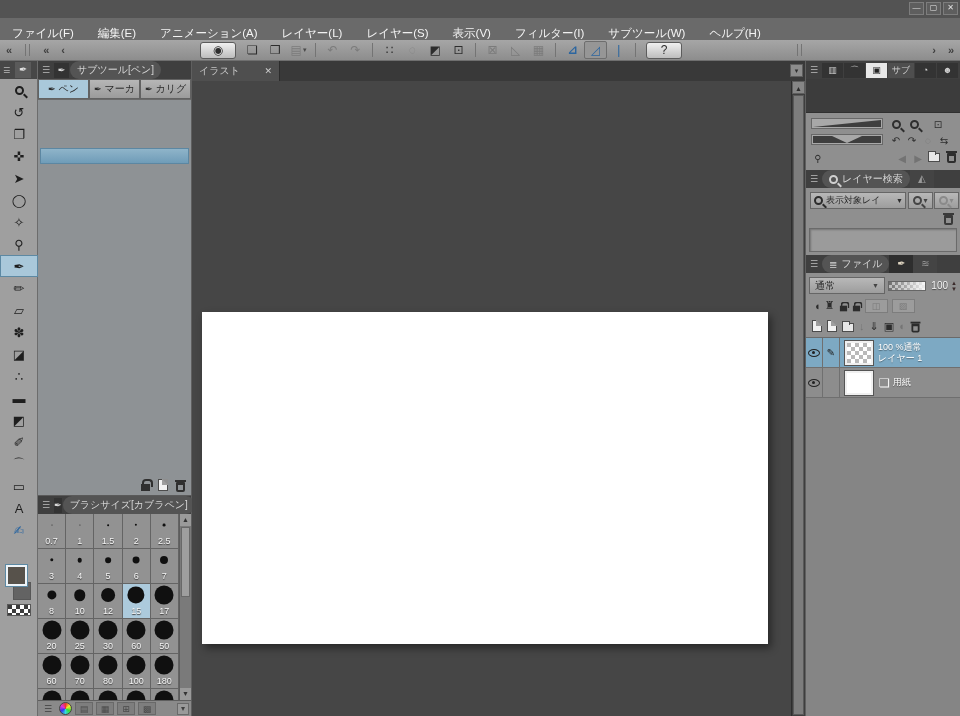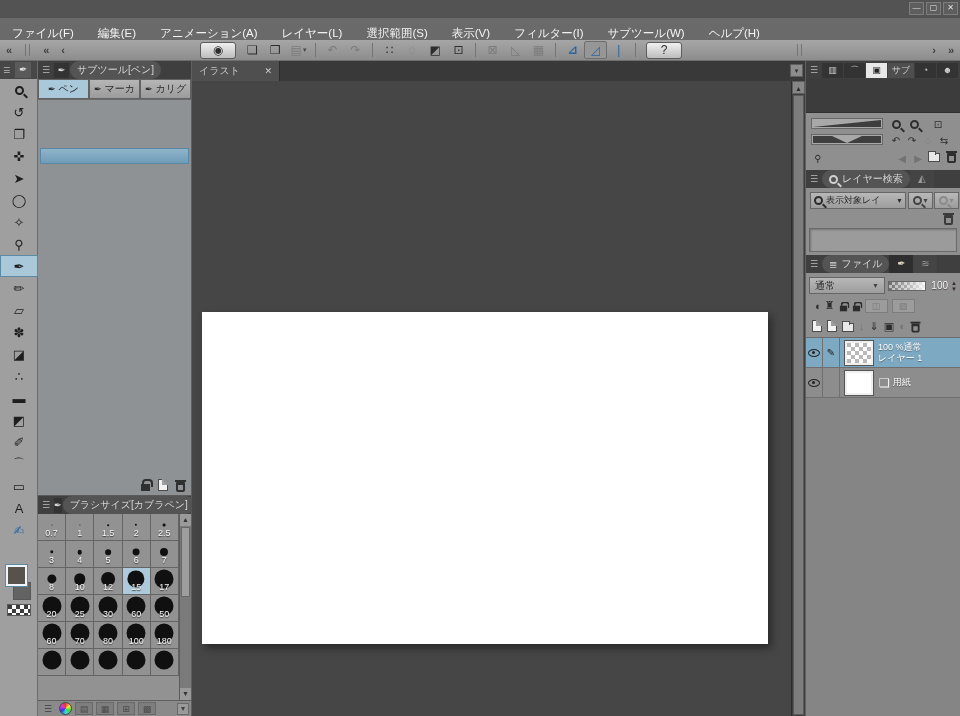--- a/index.html
+++ b/index.html
@@ -67,21 +67,21 @@
     color:#2b2b2b; font-size:10px; display:flex; align-items:center; justify-content:center; gap:3px; overflow:hidden; white-space:nowrap; }
   .st-tab .g { font-size:9px; }
   .st-tab.selected { background:#a9c8da; }
   .st-list { position:absolute; top:38px; bottom:20px; left:0; right:0; background:#8e9295; border-top:1px solid #6a6a6a; }
   .st-row-selected { margin:48px 2px 0 2px; height:16px; background:linear-gradient(#8fb4c9,#6f9cb8); border:1px solid #5c87a2; }
   .st-foot { position:absolute; bottom:0; height:20px; left:0; right:0; display:flex; align-items:center; justify-content:flex-end; gap:8px; padding-right:6px; color:#2f2f2f; }
 
   
   .brush { position:absolute; left:38px; top:434px; width:154px; height:205px; background:#929292; border-right:1px solid #5f5f5f; border-top:1px solid #5a5a5a; }
   .b-grid { position:absolute; left:0; top:18px; right:12px; bottom:0; overflow:hidden; background:#929292; display:flex; flex-wrap:wrap; align-content:flex-start; }
-  .b-cell { width:20%; height:27px; border-right:1px solid #646464; border-bottom:1px solid #646464; position:relative; }
+  .b-cell { width:20%; height:35px; border-right:1px solid #646464; border-bottom:1px solid #646464; position:relative; }
   .b-cell.selected { background:#accadc; }
   .b-dot { position:absolute; left:50%; top:11px; transform:translate(-50%,-50%); background:#101010; border-radius:50%; }
   .b-num { position:absolute; bottom:2px; width:100%; text-align:center; font-size:9px; color:#f4f4f4; text-shadow:0 1px 1px #3a3a3a; }
   .b-scroll { position:absolute; right:0; top:18px; width:12px; bottom:0; background:#7a7a7a; border-left:1px solid #5c5c5c; }
   .b-scroll .sb-btn { height:12px; background:#9a9a9a; color:#333; font-size:7px; text-align:center; line-height:12px; }
   .b-scroll .sb-btn.bot { position:absolute; bottom:0; left:0; right:0; }
   .b-scroll .sb-thumb { position:absolute; top:13px; height:70px; left:1px; right:1px; background:#9e9e9e; border:1px solid #686868; }
 
   
   .colorstrip { position:absolute; left:38px; top:639px; width:154px; height:16px; background:#8a8a8a; border-top:1px solid #5e5e5e; border-right:1px solid #5f5f5f; display:flex; align-items:center; gap:3px; padding:0 2px; color:#3a3a3a; }
@@ -186,21 +186,21 @@
       <span class="win-btn">▢</span>
       <span class="win-btn">✕</span>
     </span>
   </div>
 
   <div class="menubar">
       <span class="menu-item">ファイル(F)</span>
       <span class="menu-item">編集(E)</span>
       <span class="menu-item">アニメーション(A)</span>
       <span class="menu-item">レイヤー(L)</span>
-      <span class="menu-item">選択範囲(S)</span>
+      <span class="menu-item">レイヤー(S)</span>
       <span class="menu-item">表示(V)</span>
       <span class="menu-item">フィルター(I)</span>
       <span class="menu-item">サブツール(W)</span>
       <span class="menu-item">ヘルプ(H)</span>
     </div>
 
   <div class="toolbar">
     <div class="tb-left">
       <span class="tb-chev">«</span>
       <span class="tb-grip"></span>

